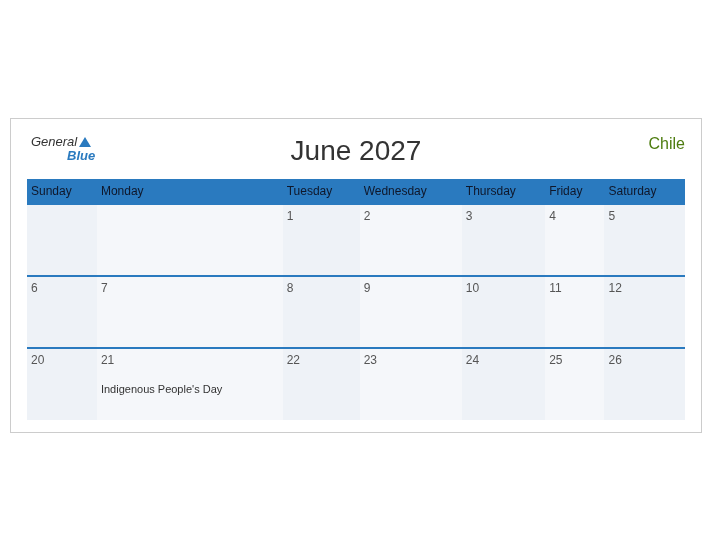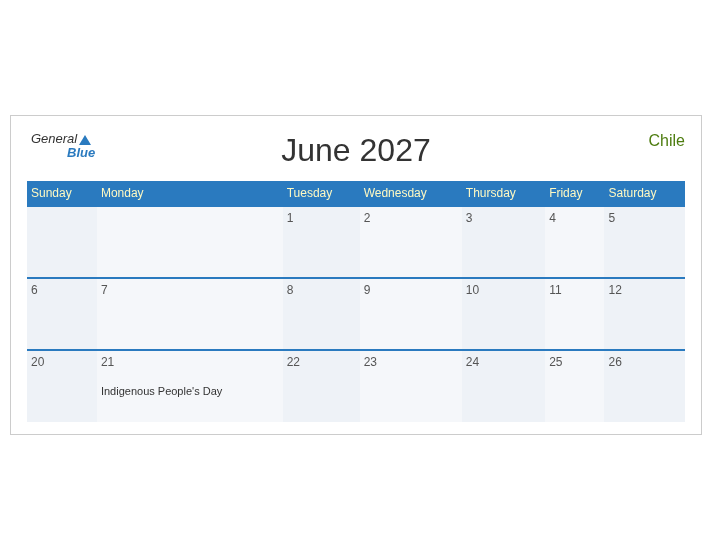--- a/index.html
+++ b/index.html
@@ -50,38 +50,38 @@
       display: inline-block;
       width: 0;
       height: 0;
       border-left: 6px solid transparent;
       border-right: 6px solid transparent;
       border-bottom: 10px solid #2a7abf;
       margin-left: 2px;
       vertical-align: middle;
     }
     .title {
-      font-size: 32px;
+      font-size: 28px;
       color: #333;
       font-weight: normal;
     }
     .country {
       position: absolute;
       right: 0;
       top: 0;
       font-size: 16px;
       color: #4d7c0f;
     }
     .calendar-table {
       width: 100%;
       border-collapse: collapse;
     }
     .calendar-table thead tr {
       background: #2a7abf;
-      color: #fef9c3;
+      color: #0f172a;
     }
     .calendar-table thead th {
       padding: 5px 4px;
       font-size: 12px;
       font-weight: normal;
       text-align: left;
       border: none;
     }
     .calendar-table tbody tr {
       border-top: 2px solid #2a7abf;

